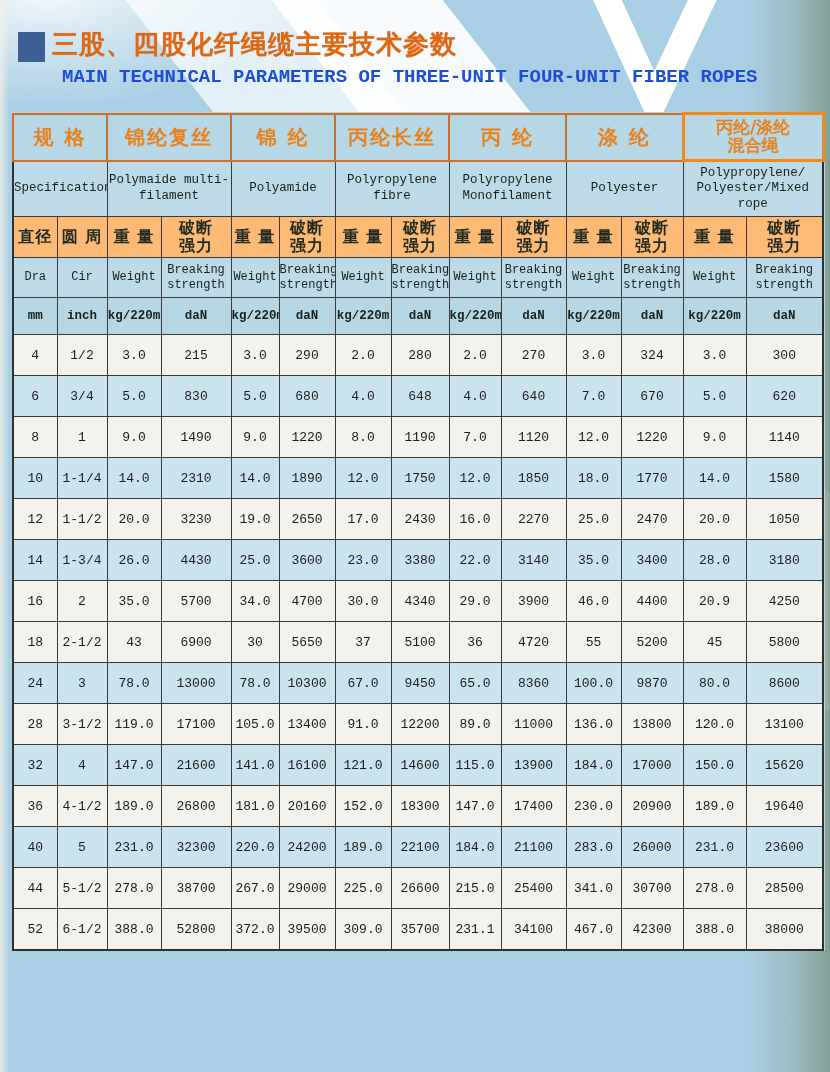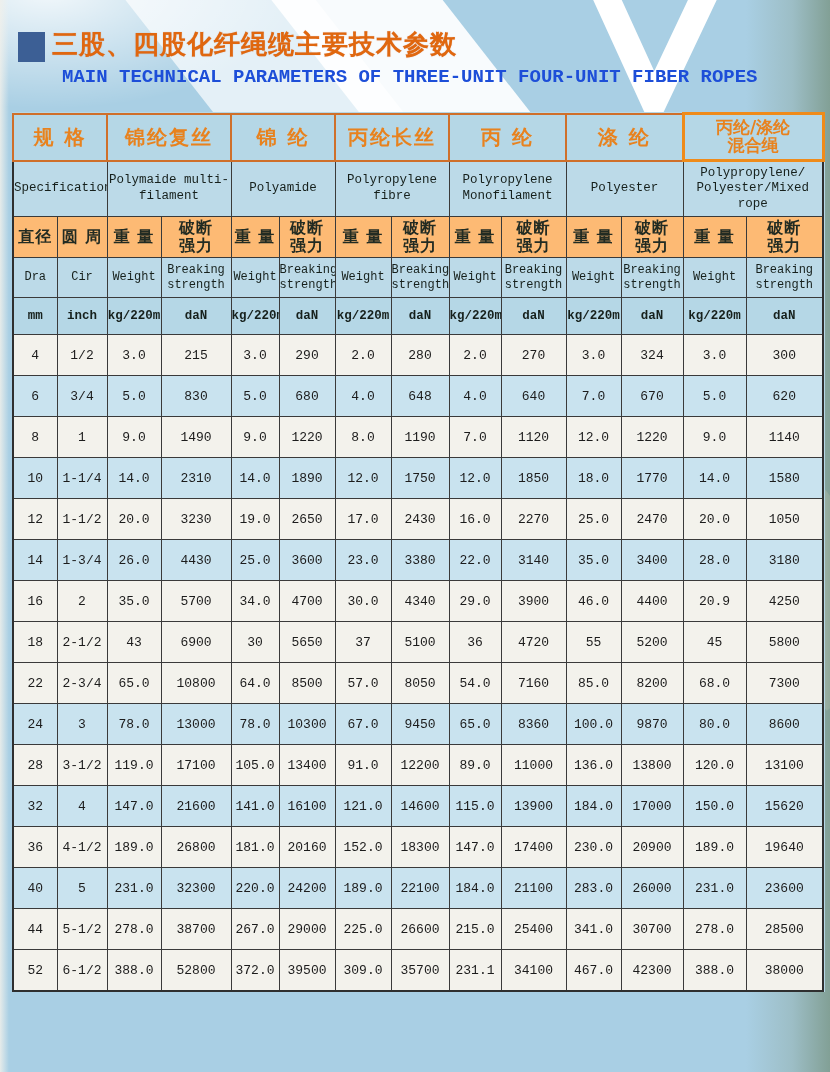--- a/index.html
+++ b/index.html
@@ -301,36 +301,20 @@
         <td>5650</td>
         <td>37</td>
         <td>5100</td>
         <td>36</td>
         <td>4720</td>
         <td>55</td>
         <td>5200</td>
         <td>45</td>
         <td>5800</td>
       </tr>
-      <tr>
-        <td>22</td>
-        <td>2-3/4</td>
-        <td>65.0</td>
-        <td>10800</td>
-        <td>64.0</td>
-        <td>8500</td>
-        <td>57.0</td>
-        <td>8050</td>
-        <td>54.0</td>
-        <td>7160</td>
-        <td>85.0</td>
-        <td>8200</td>
-        <td>68.0</td>
-        <td>7300</td>
-      </tr>
       <tr class="shaded">
         <td>24</td>
         <td>3</td>
         <td>78.0</td>
         <td>13000</td>
         <td>78.0</td>
         <td>10300</td>
         <td>67.0</td>
         <td>9450</td>
         <td>65.0</td>

